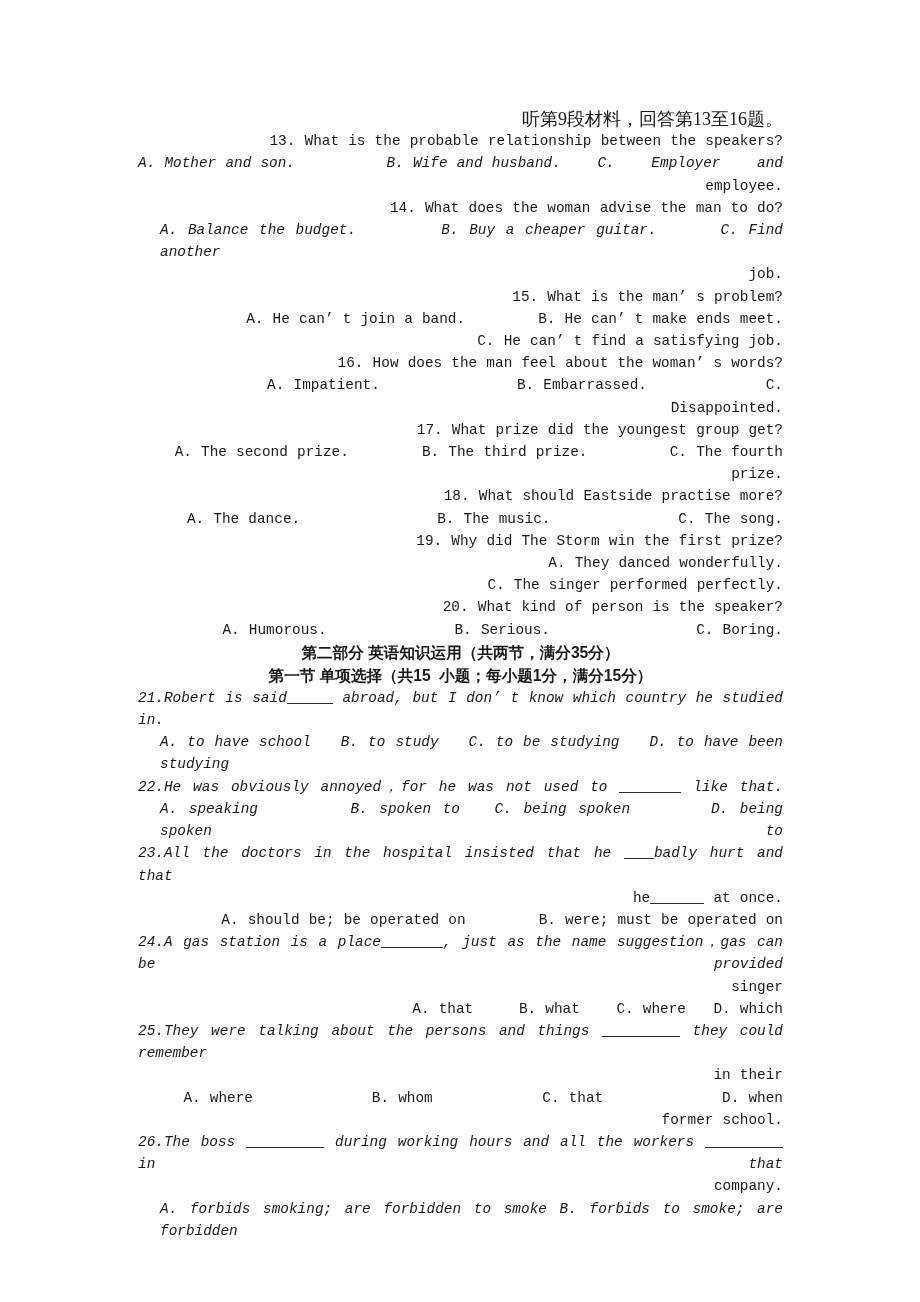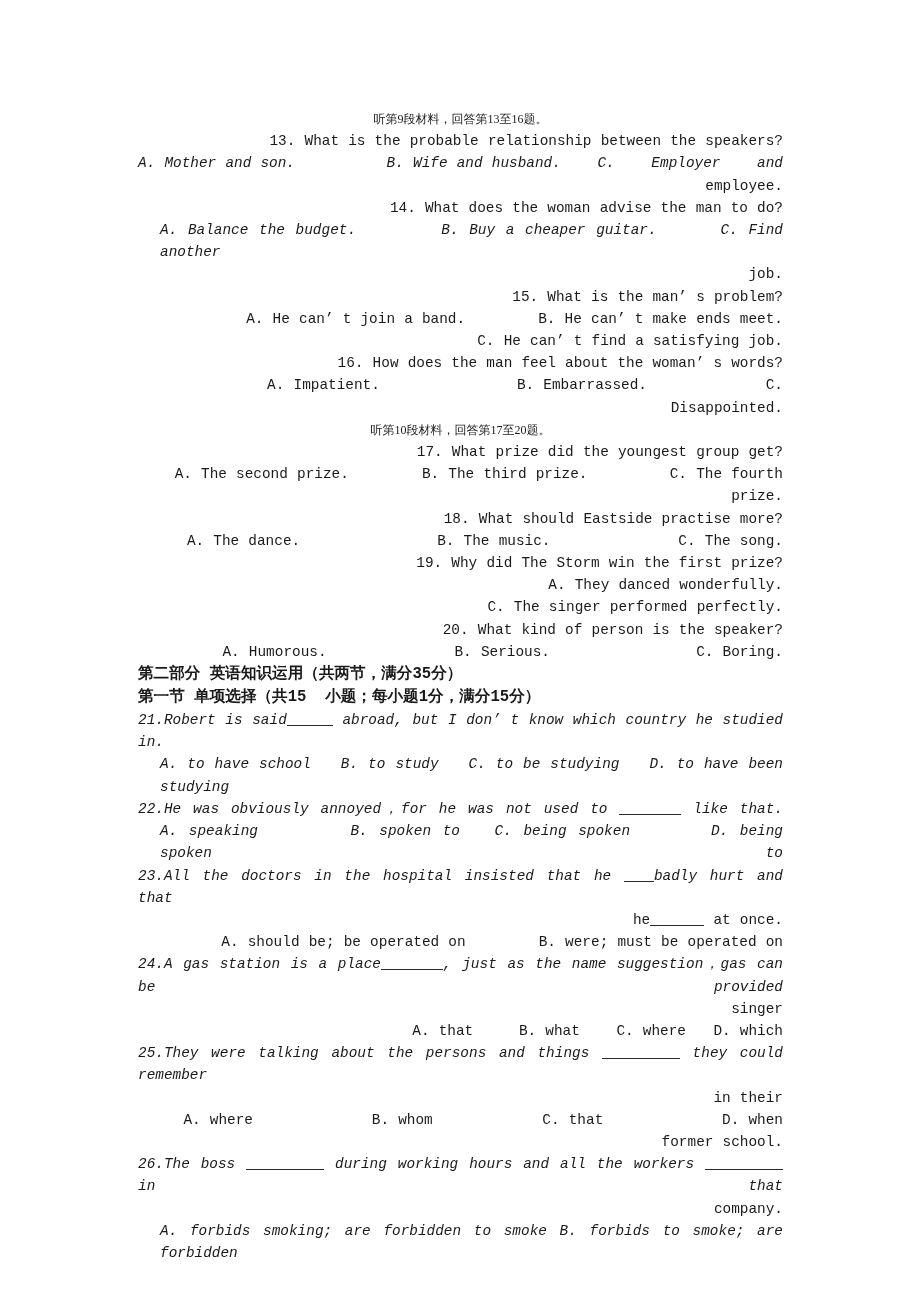--- a/index.html
+++ b/index.html
@@ -37,33 +37,33 @@
     white-space: pre-wrap;
     text-align: justify;
     text-justify: inter-character;
     word-spacing: 0.5px;
   }
   .line.nojust { text-align: right; }
 
   
   .cn-line {
     font-family: "Liberation Serif", "DejaVu Serif", serif;
-    font-size: 12px;
+    font-size: 18px;
     line-height: 22.2px;
     white-space: pre;
-    text-align: center;
+    text-align: right;
     font-weight: normal;
   }
   
   .cn-head {
-    font-family: Liberation Mono, monospace;
+    font-family: Liberation Sans, sans-serif;
     font-size: 15.6px;
     line-height: 23px;
     white-space: pre;
-    text-align: left;
+    text-align: center;
     font-weight: bold;
   }
 
   
   .ind1 { padding-left: 22px; }
   .ind2 { padding-left: 33px; }
 
   
   .just {
     text-align: justify;
@@ -100,21 +100,20 @@
     <div class="line just ind1">A. Balance the budget.        B. Buy a cheaper guitar.      C. Find another</div>
     <div class="line nojust">job.</div>
 
     <div class="line nojust">15. What is the man’ s problem?</div>
     <div class="line nojust ind1">A. He can’ t join a band.        B. He can’ t make ends meet.</div>
     <div class="line nojust ind1">C. He can’ t find a satisfying job.</div>
 
     <div class="line nojust">16. How does the man feel about the woman’ s words?</div>
     <div class="line nojust ind1">A. Impatient.               B. Embarrassed.             C. Disappointed.</div>
 
-    <div class="cn-line">听第10段材料，回答第17至20题。</div>
 
     <div class="line nojust">17. What prize did the youngest group get?</div>
     <div class="line nojust ind1">A. The second prize.        B. The third prize.         C. The fourth prize.</div>
 
     <div class="line nojust">18. What should Eastside practise more?</div>
     <div class="line nojust ind1">A. The dance.               B. The music.              C. The song.</div>
 
     <div class="line nojust">19. Why did The Storm win the first prize?</div>
     <div class="line nojust ind2">A. They danced wonderfully.</div>
     <div class="line nojust ind2">C. The singer performed perfectly.</div>

